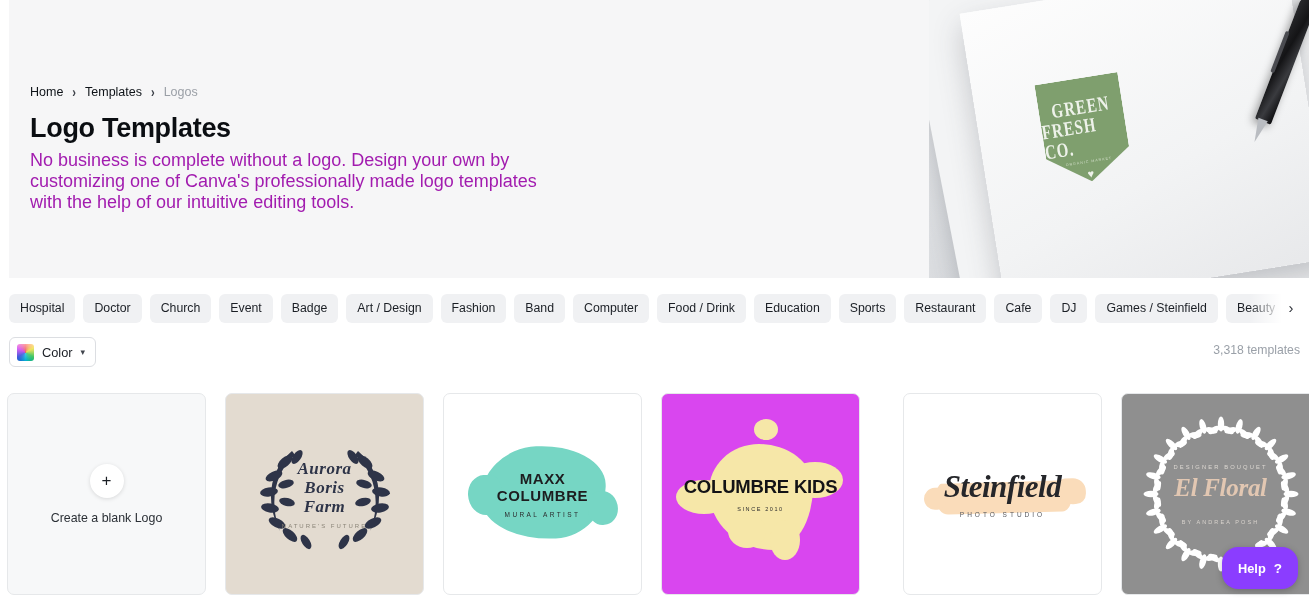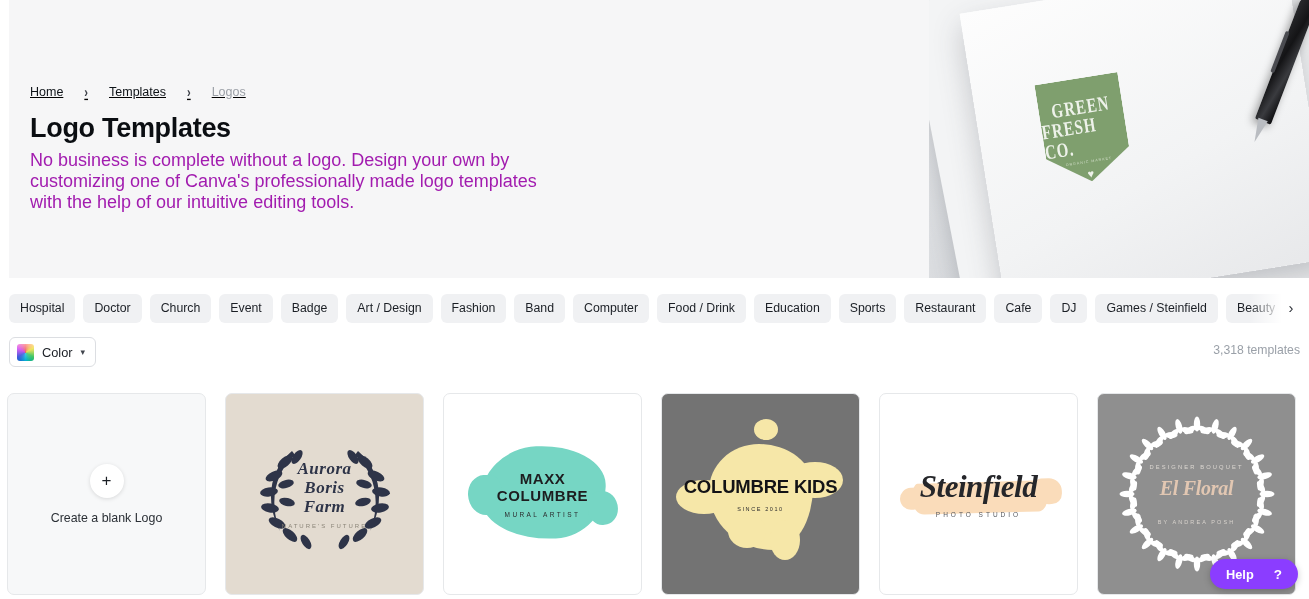--- a/index.html
+++ b/index.html
@@ -18,22 +18,22 @@
     overflow: hidden;
   }
   .hero-edge {
     position: absolute; left: 0; top: 0; width: 9px; height: 278px;
     background: #ffffff;
   }
   .hero-copy {
     position: absolute; left: 30px; top: 84px; width: 600px;
   }
   .breadcrumb {
-    display: flex; align-items: center; gap: 21px;
-    font-size: 12.5px; line-height: 16px; margin-bottom: 11px; text-decoration: underline;
+    display: flex; align-items: center; gap: 9px;
+    font-size: 12.5px; line-height: 16px; margin-bottom: 11px;
   }
   .bc-item { color: #0e1318; }
   .bc-item.muted { color: #9a9fa6; }
   .bc-sep {
     color: #3d4149; font-size: 11px; font-weight: 700;
     transform: scaleY(1.35); display: inline-block;
   }
   .hero-title {
     font-size: 27px; font-weight: 700; color: #0b0e12;
     letter-spacing: -0.3px; line-height: 34px; margin-bottom: 5px;
@@ -205,21 +205,21 @@
   .brush-teal::after {
     content:""; position:absolute; right:-11px; bottom:11px; width:30px; height:34px;
     background:#76d6c4; border-radius:45% 55% 50% 50%;
   }
   .c3-txt { position: relative; z-index: 2; text-align:center; }
   .c3-t1 { font-size: 15px; font-weight: 700; color:#1d1d1f; letter-spacing:.6px; line-height:17px; }
   .c3-t2 { font-size: 15px; font-weight: 800; color:#1d1d1f; letter-spacing:.6px; line-height:18px; }
   .c3-sub { font-size: 6.5px; letter-spacing: 2.4px; color:#2b2b2d; margin-top: 6px; }
 
   
-  .card.c4 { background: #737373; }
+  .card.c4 { background: #d946ef; }
   .splat {
     position:absolute; left: 47px; top: 50px; width: 104px; height: 106px;
     background: #f6e7a8;
     border-radius: 48% 52% 38% 62% / 44% 40% 60% 56%;
   }
   .splat::before { content:""; position:absolute; left:-33px; top:36px;
     width:56px; height:34px; background:#f6e7a8; border-radius:50%; }
   .splat::after { content:""; position:absolute; right:-30px; top:18px;
     width:56px; height:36px; background:#f6e7a8; border-radius:50%; }
   .splat-dot {
@@ -228,21 +228,21 @@
   }
   .splat-b { position:absolute; left: 66px; top: 120px; width: 38px; height: 34px;
     background:#f6e7a8; border-radius:50%; }
   .splat-c { position:absolute; left: 108px; top: 126px; width: 30px; height: 40px;
     background:#f6e7a8; border-radius:50%; }
   .c4-txt { position:relative; z-index:2; text-align:center; width:100%; }
   .c4-t1 { font-size: 18.5px; font-weight: 800; color:#131316; letter-spacing:-.2px; }
   .c4-sub { font-size: 5.5px; letter-spacing:1.6px; color:#2a2a2c; margin-top: 8px; }
 
   
-  .card.c5 { background: #ffffff; }
+  .card.c5 { background: #ffffff; margin-left: 24px; }
   .brush-peach {
     position:absolute; left: 32px; top: 88px; width: 136px; height: 31px;
     background: #fadcba;
     border-radius: 6px 14px 10px 12px / 50% 50% 50% 50%;
     transform: rotate(-1.5deg);
   }
   .brush-peach::before { content:""; position:absolute; left:-12px; top:4px;
     width:22px; height:22px; background:#fadcba; border-radius:50% 10% 40% 50%; }
   .brush-peach::after { content:""; position:absolute; right:-14px; top:-2px;
     width:26px; height:26px; background:#fadcba; border-radius:20% 50% 40% 50%; }
@@ -254,31 +254,31 @@
   .c5-sub { font-size: 6.5px; letter-spacing: 3px; color:#57595e; margin-top: 8px; }
 
   
   .card.c6 { background: #8f8f8f; }
   .c6-inner { position: relative; width: 160px; height: 160px;
     display:flex; flex-direction:column; align-items:center; justify-content:center; }
   .wreath { position:absolute; inset:0; }
   .c6-t1 { font-size: 5.8px; letter-spacing: 2.1px; color:#ddd8d2; z-index:2; }
   .c6-t2 {
     font-family:"Liberation Serif",serif; font-style: italic; font-weight:700;
-    font-size: 20px; color:#e2c7b2; line-height:28px; margin-top:4px; z-index:2;
+    font-size: 25px; color:#e2c7b2; line-height:28px; margin-top:4px; z-index:2;
     letter-spacing:-.3px;
   }
   .c6-t3 { font-size: 5.5px; letter-spacing: 2.1px; color:#d8d3cd; margin-top:17px; z-index:2; }
 
   
   .help-btn {
     position: absolute; right: 11px; bottom: 10px;
-    height: 30px; padding: 0 16px; border-radius: 16px;
+    height: 42px; padding: 0 16px; border-radius: 16px;
     background: #8b3dff; color: #ffffff;
-    display: flex; align-items: center; gap: 20px;
+    display: flex; align-items: center; gap: 8px;
     font-size: 12.8px; font-weight: 600; cursor: pointer;
     box-shadow: 0 2px 7px rgba(0,0,0,.22);
   }
   .help-q { font-weight: 700; font-size: 13.5px; }
 </style>
 </head>
 <body>
 
 <div class="hero">
   <div class="hero-edge"></div>

